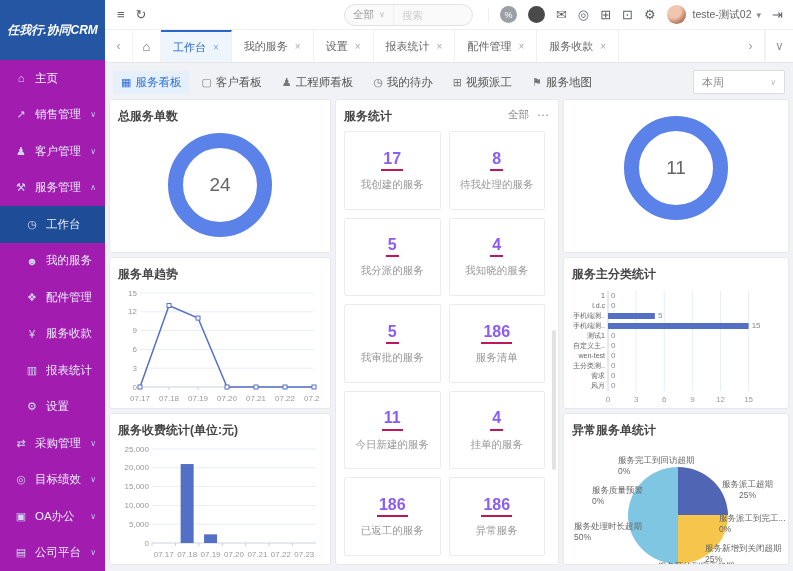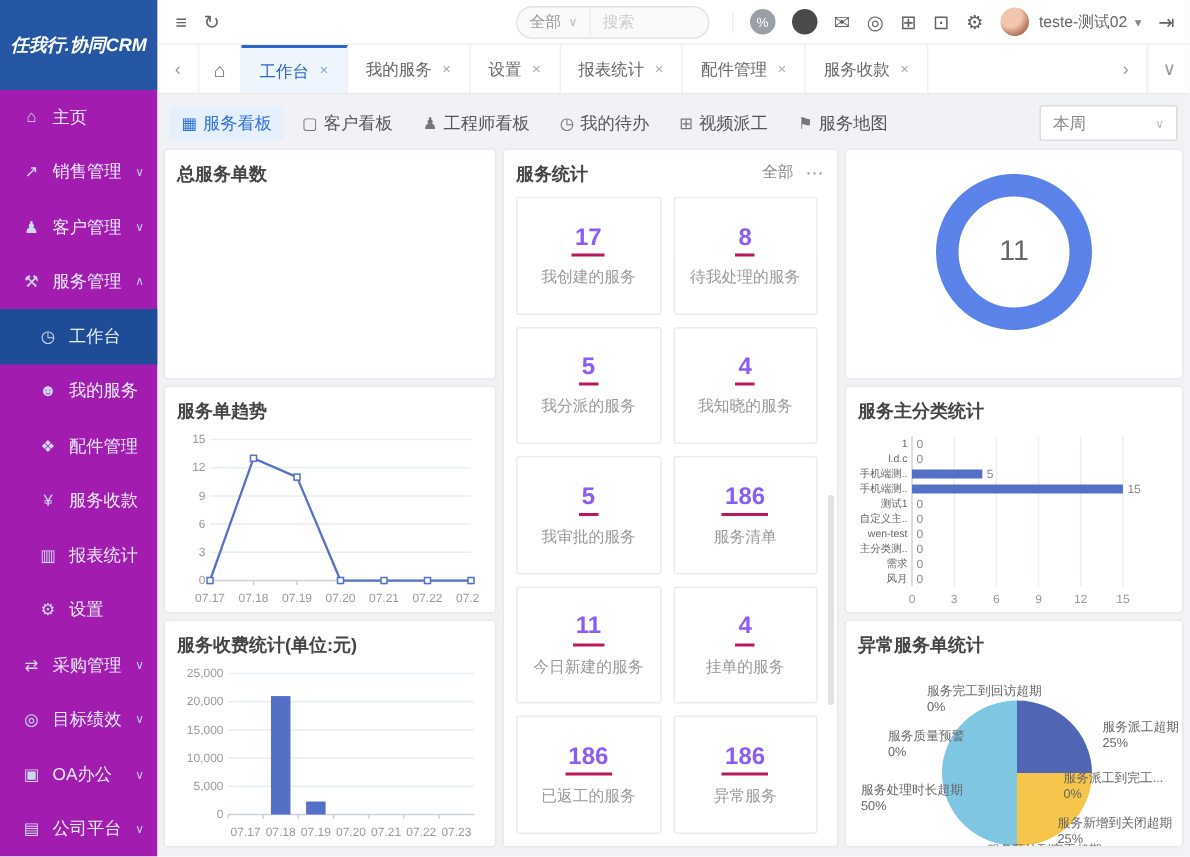--- a/index.html
+++ b/index.html
@@ -262,20 +262,25 @@
         <div class="period">
           <span>本周</span>
           <span class="caret">∨</span>
         </div>
       </div>
 
       <div class="cards">
 
         <section class="card a">
           <div class="ctitle">总服务单数</div>
+          <div class="ring-wrap">
+            <div class="ring">
+              <span class="ring-num">24</span>
+            </div>
+          </div>
         </section>
 
         <section class="card b">
           <div class="ctitle">服务单趋势</div>
           <svg id="trend-svg" class="chart" width="202" height="120" viewBox="0 0 202 120">
               <line x1="22" y1="102" x2="196" y2="102" stroke="#ccd3dc" stroke-width="1"></line>
               <text x="19" y="104.5" text-anchor="end">0</text>
               <line x1="22" y1="83.2" x2="196" y2="83.2" stroke="#e8eef5" stroke-width="1"></line>
               <text x="19" y="85.7" text-anchor="end">3</text>
               <line x1="22" y1="64.4" x2="196" y2="64.4" stroke="#e8eef5" stroke-width="1"></line>
@@ -444,22 +449,22 @@
             </svg>
         </section>
 
         <section class="card g">
           <div class="ctitle">异常服务单统计</div>
           <div class="pie-area">
             <div class="pie" id="abn-pie" style="background: conic-gradient(rgb(80, 102, 180) 0%, rgb(80, 102, 180) 25%, rgb(246, 197, 75) 25%, rgb(246, 197, 75) 50%, rgb(127, 198, 227) 50%, rgb(127, 198, 227) 100%);"></div>
           <div class="pie-label" style="left: 46px; top: 14px;"><span class="pl-name">服务完工到回访超期</span><span class="pl-pct">0%</span></div>
               <div class="pie-label" style="left: 20px; top: 44px;"><span class="pl-name">服务质量预警</span><span class="pl-pct">0%</span></div>
               <div class="pie-label" style="left: 2px; top: 80px;"><span class="pl-name">服务处理时长超期</span><span class="pl-pct">50%</span></div>
-              <div class="pie-label" style="left: 163px; top: 38px;"><span class="pl-name">服务派工超期</span><span class="pl-pct">25%</span></div>
-              <div class="pie-label" style="left: 137px; top: 72px;"><span class="pl-name">服务派工到完工...</span><span class="pl-pct">0%</span></div>
+              <div class="pie-label" style="left: 150px; top: 38px; text-align: center;"><span class="pl-name">服务派工超期</span><span class="pl-pct">25%</span></div>
+              <div class="pie-label" style="left: 147px; top: 72px;"><span class="pl-name">服务派工到完工...</span><span class="pl-pct">0%</span></div>
               <div class="pie-label" style="left: 133px; top: 102px;"><span class="pl-name">服务新增到关闭超期</span><span class="pl-pct">25%</span></div>
               <div class="pie-label" style="left: 86px; top: 120px;"><span class="pl-name">服务预约到完工超期</span></div>
             </div>
         </section>
 
       </div>
     </main>
   </div>
 </div>
 

